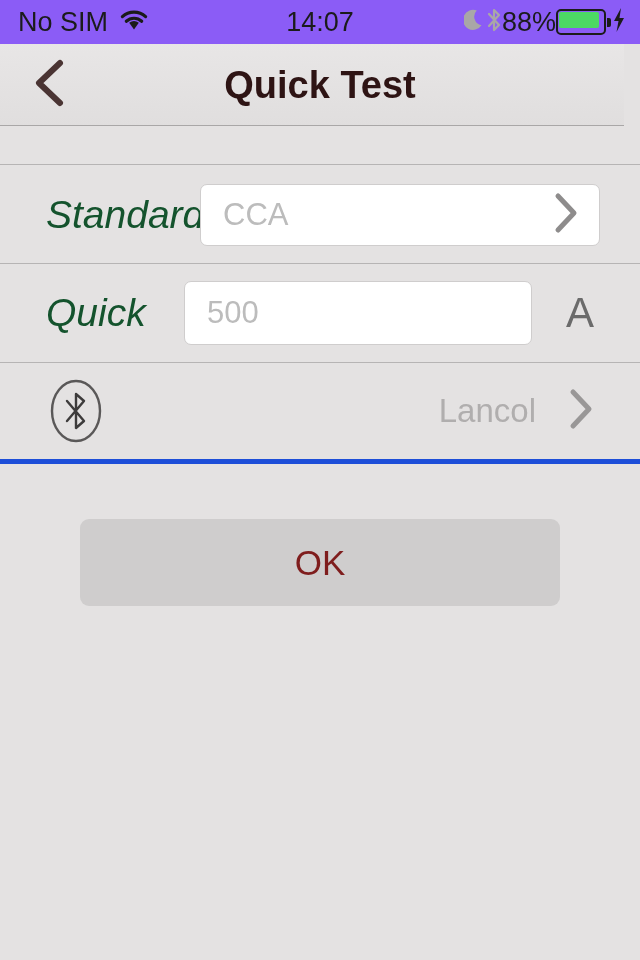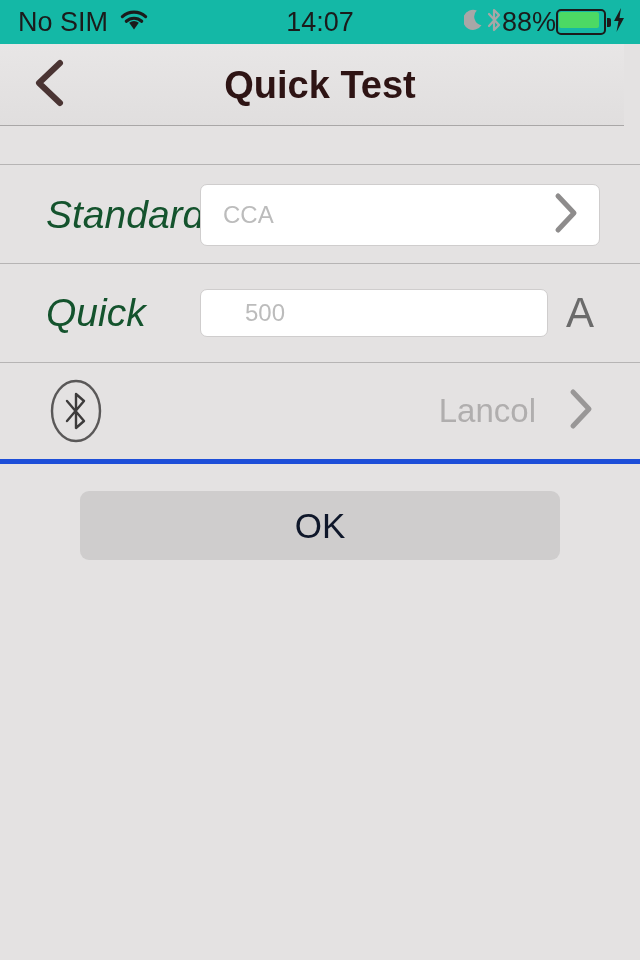--- a/index.html
+++ b/index.html
@@ -7,21 +7,21 @@
     width:640px; height:960px;
     font-family:"Liberation Sans", sans-serif;
     background:#e4e2e2;
     overflow:hidden;
   }
   #screen { position:relative; width:640px; height:960px; background:#e4e2e2; }
 
   
   .statusbar {
     position:absolute; top:0; left:0; width:640px; height:44px;
-    background:#14b8a6;
+    background:#8b5cf6;
     display:flex; align-items:center;
   }
   .sb-left { position:absolute; left:18px; top:0; height:44px; display:flex; align-items:center; gap:11px; }
   .sb-carrier { font-size:27px; color:#1b1b1b; letter-spacing:0px; }
   .sb-center { position:absolute; left:0; width:640px; text-align:center; top:0; height:44px;
                display:flex; align-items:center; justify-content:center; }
   .sb-time { font-size:27px; font-weight:normal; color:#1b1b1b; }
   .sb-right { position:absolute; right:14px; top:0; height:44px; display:flex; align-items:center; }
   .sb-pct { font-size:27px; color:#1b1b1b; }
   .batt { position:relative; width:56px; height:26px; }
@@ -63,46 +63,46 @@
     position:absolute; left:46px; top:50%; transform:translateY(-50%);
     font-size:39px; color:#14532d; white-space:nowrap;font-style:italic;
   }
 
   .field {
     position:absolute; top:50%; transform:translateY(-50%);
     background:#ffffff; border:1px solid #cfcdcd; border-radius:7px;
     display:flex; align-items:center;
   }
   .field-standard { left:200px; width:400px; height:62px; }
-  .field-rated { left:200px; width:348px; height:48px;padding-left:22px; }
+  .field-rated { left:184px; width:348px; height:64px; }
   .field-text {
-    font-size:24px; color:#bcbcbc; padding-left:22px; white-space:nowrap;
+    font-size:31px; color:#bcbcbc; padding-left:22px; white-space:nowrap;
   }
   .field-chevron { position:absolute; right:18px; top:50%; transform:translateY(-50%); }
   .unit {
     position:absolute; left:566px; top:50%; transform:translateY(-50%);
     font-size:42px; color:#6b6b6b; line-height:1;
   }
 
   .bt-badge {
     position:absolute; left:50px; top:50%; transform:translateY(-50%);
     width:52px; height:64px;
   }
   .device-name {
     position:absolute; right:104px; top:50%; transform:translateY(-50%);
     font-size:33px; color:#b0aeae; white-space:nowrap;
   }
   .device-chevron { position:absolute; right:44px; top:50%; transform:translateY(-50%); }
 
   
   .ok-btn {
-    position:absolute; left:80px; top:491px; width:480px; height:69px;
+    position:absolute; left:80px; top:519px; width:480px; height:87px;
     background:#cfcdcd; border-radius:9px; border:none;
     display:flex; align-items:center; justify-content:center;
-    font-size:35px; color:#0f172a; cursor:pointer;
+    font-size:35px; color:#7f1d1d; cursor:pointer;
     font-family:"Liberation Sans", sans-serif;
   }
 </style>
 </head>
 <body>
 
 <div id="screen">
 
   <div class="statusbar">
     <div class="sb-left">

